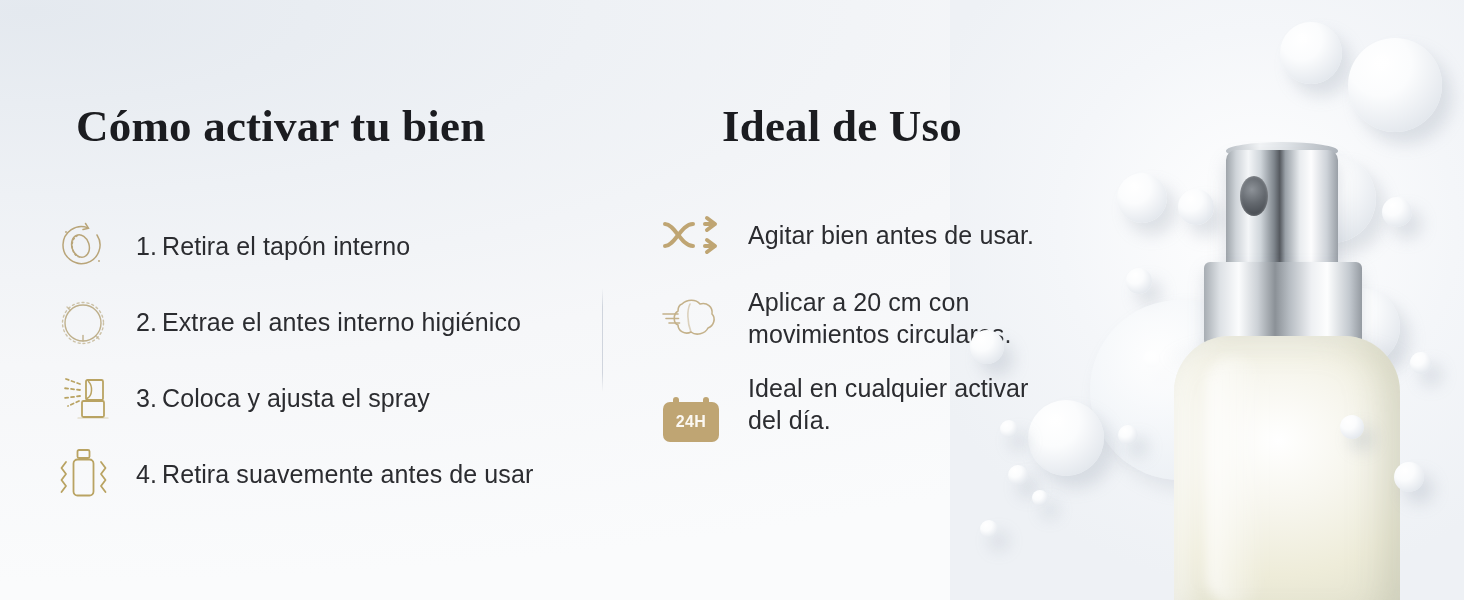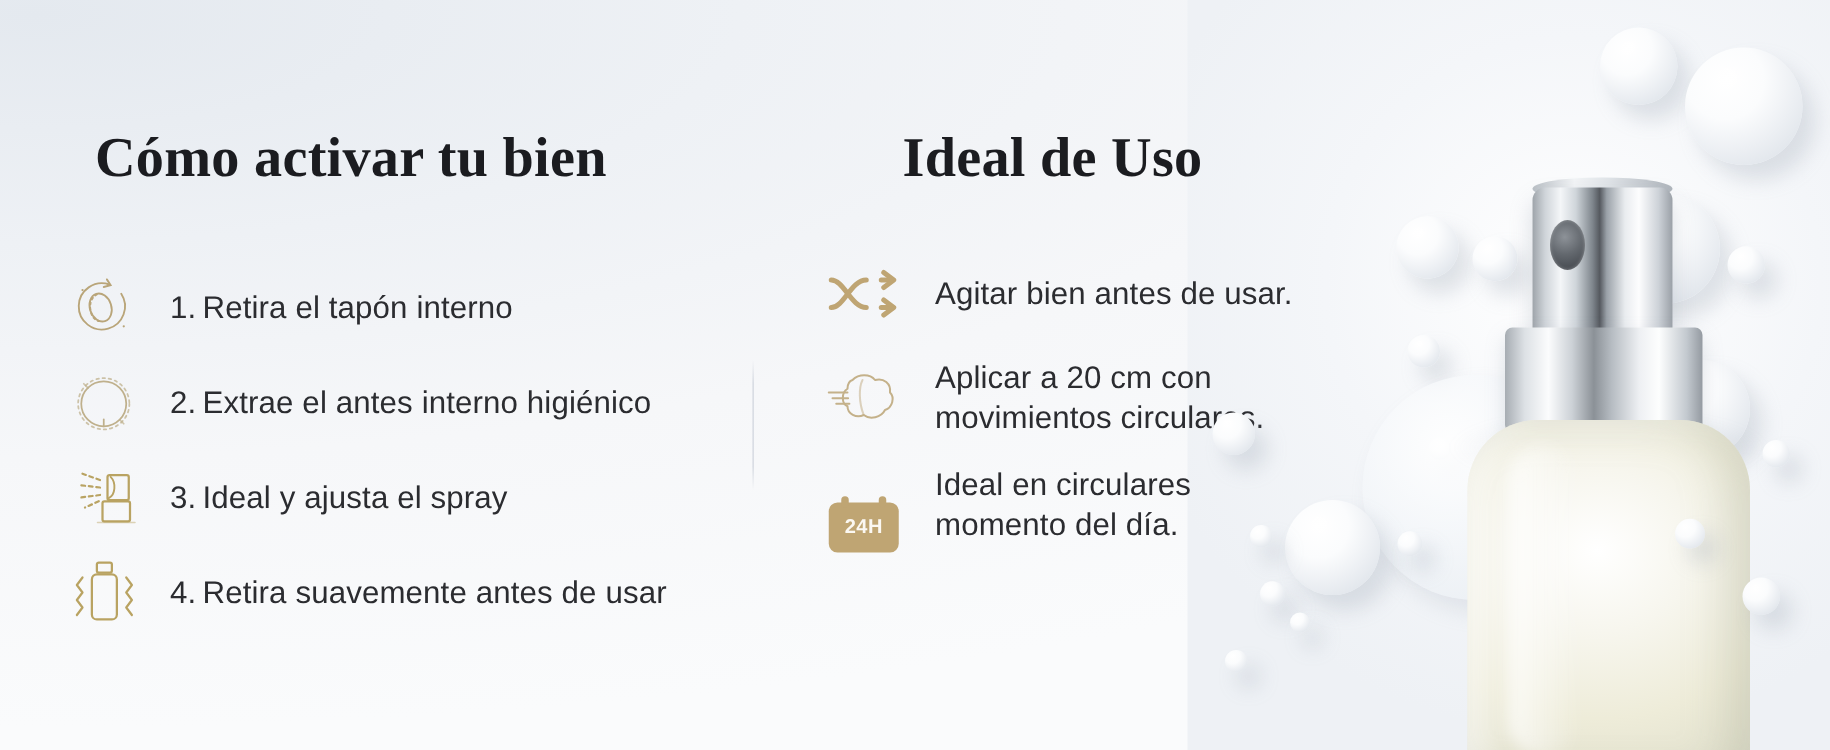--- a/index.html
+++ b/index.html
@@ -202,21 +202,21 @@
           <path d="M33 26.5 C38.5 24 39 14 34.5 9.5" stroke-width="1.5"></path>
           <path d="M26 12 L12 7" stroke-dasharray="3 3"></path>
           <path d="M26 18 L9 16" stroke-dasharray="3 3"></path>
           <path d="M26 24 L11 26" stroke-dasharray="3 3"></path>
           <path d="M25 29 L14 34" stroke-dasharray="3 3"></path>
           <path d="M24 46 L54 46" stroke-width="1.2" opacity=".45"></path>
         </svg>
       </span>
       <span class="txt">
         <span class="num">3.</span>
-        <span>Ideal y ajusta el spray</span>
+        <span>Coloca y ajusta el spray</span>
       </span>
     </div>
 
     <div class="row">
       <span class="ico">
         <svg width="54" height="56" viewBox="0 0 54 56" fill="none" stroke="#b9a362" stroke-width="1.8" stroke-linecap="round" stroke-linejoin="round">
           <rect x="21.5" y="4" width="12" height="8" rx="1.5"></rect>
           <rect x="17.5" y="13.5" width="20" height="36" rx="4"></rect>
           <path d="M10 16 L5.5 22 L10 28 L5.5 34 L10 40 L5.5 46"></path>
           <path d="M45 16 L49.5 22 L45 28 L49.5 34 L45 40 L49.5 46"></path>
@@ -264,21 +264,21 @@
       </span>
       <span class="txt">Aplicar a 20 cm con movimientos circulares.</span>
     </div>
 
     <div class="row">
       <span class="ico">
         <span class="badge24">
           <span class="lbl">24H</span>
         </span>
       </span>
-      <span class="txt">Ideal en circulares momento del día.</span>
+      <span class="txt">Ideal en cualquier activar del día.</span>
     </div>
 
   </div>
 
   <div id="photo">
 
     <div class="sphere" style="left:330px;top:22px;width:62px;height:62px;"></div>
     <div class="sphere" style="left:398px;top:38px;width:94px;height:94px;"></div>
     <div class="sphere" style="left:167px;top:173px;width:50px;height:50px;"></div>
     <div class="sphere" style="left:338px;top:155px;width:88px;height:88px;"></div>

